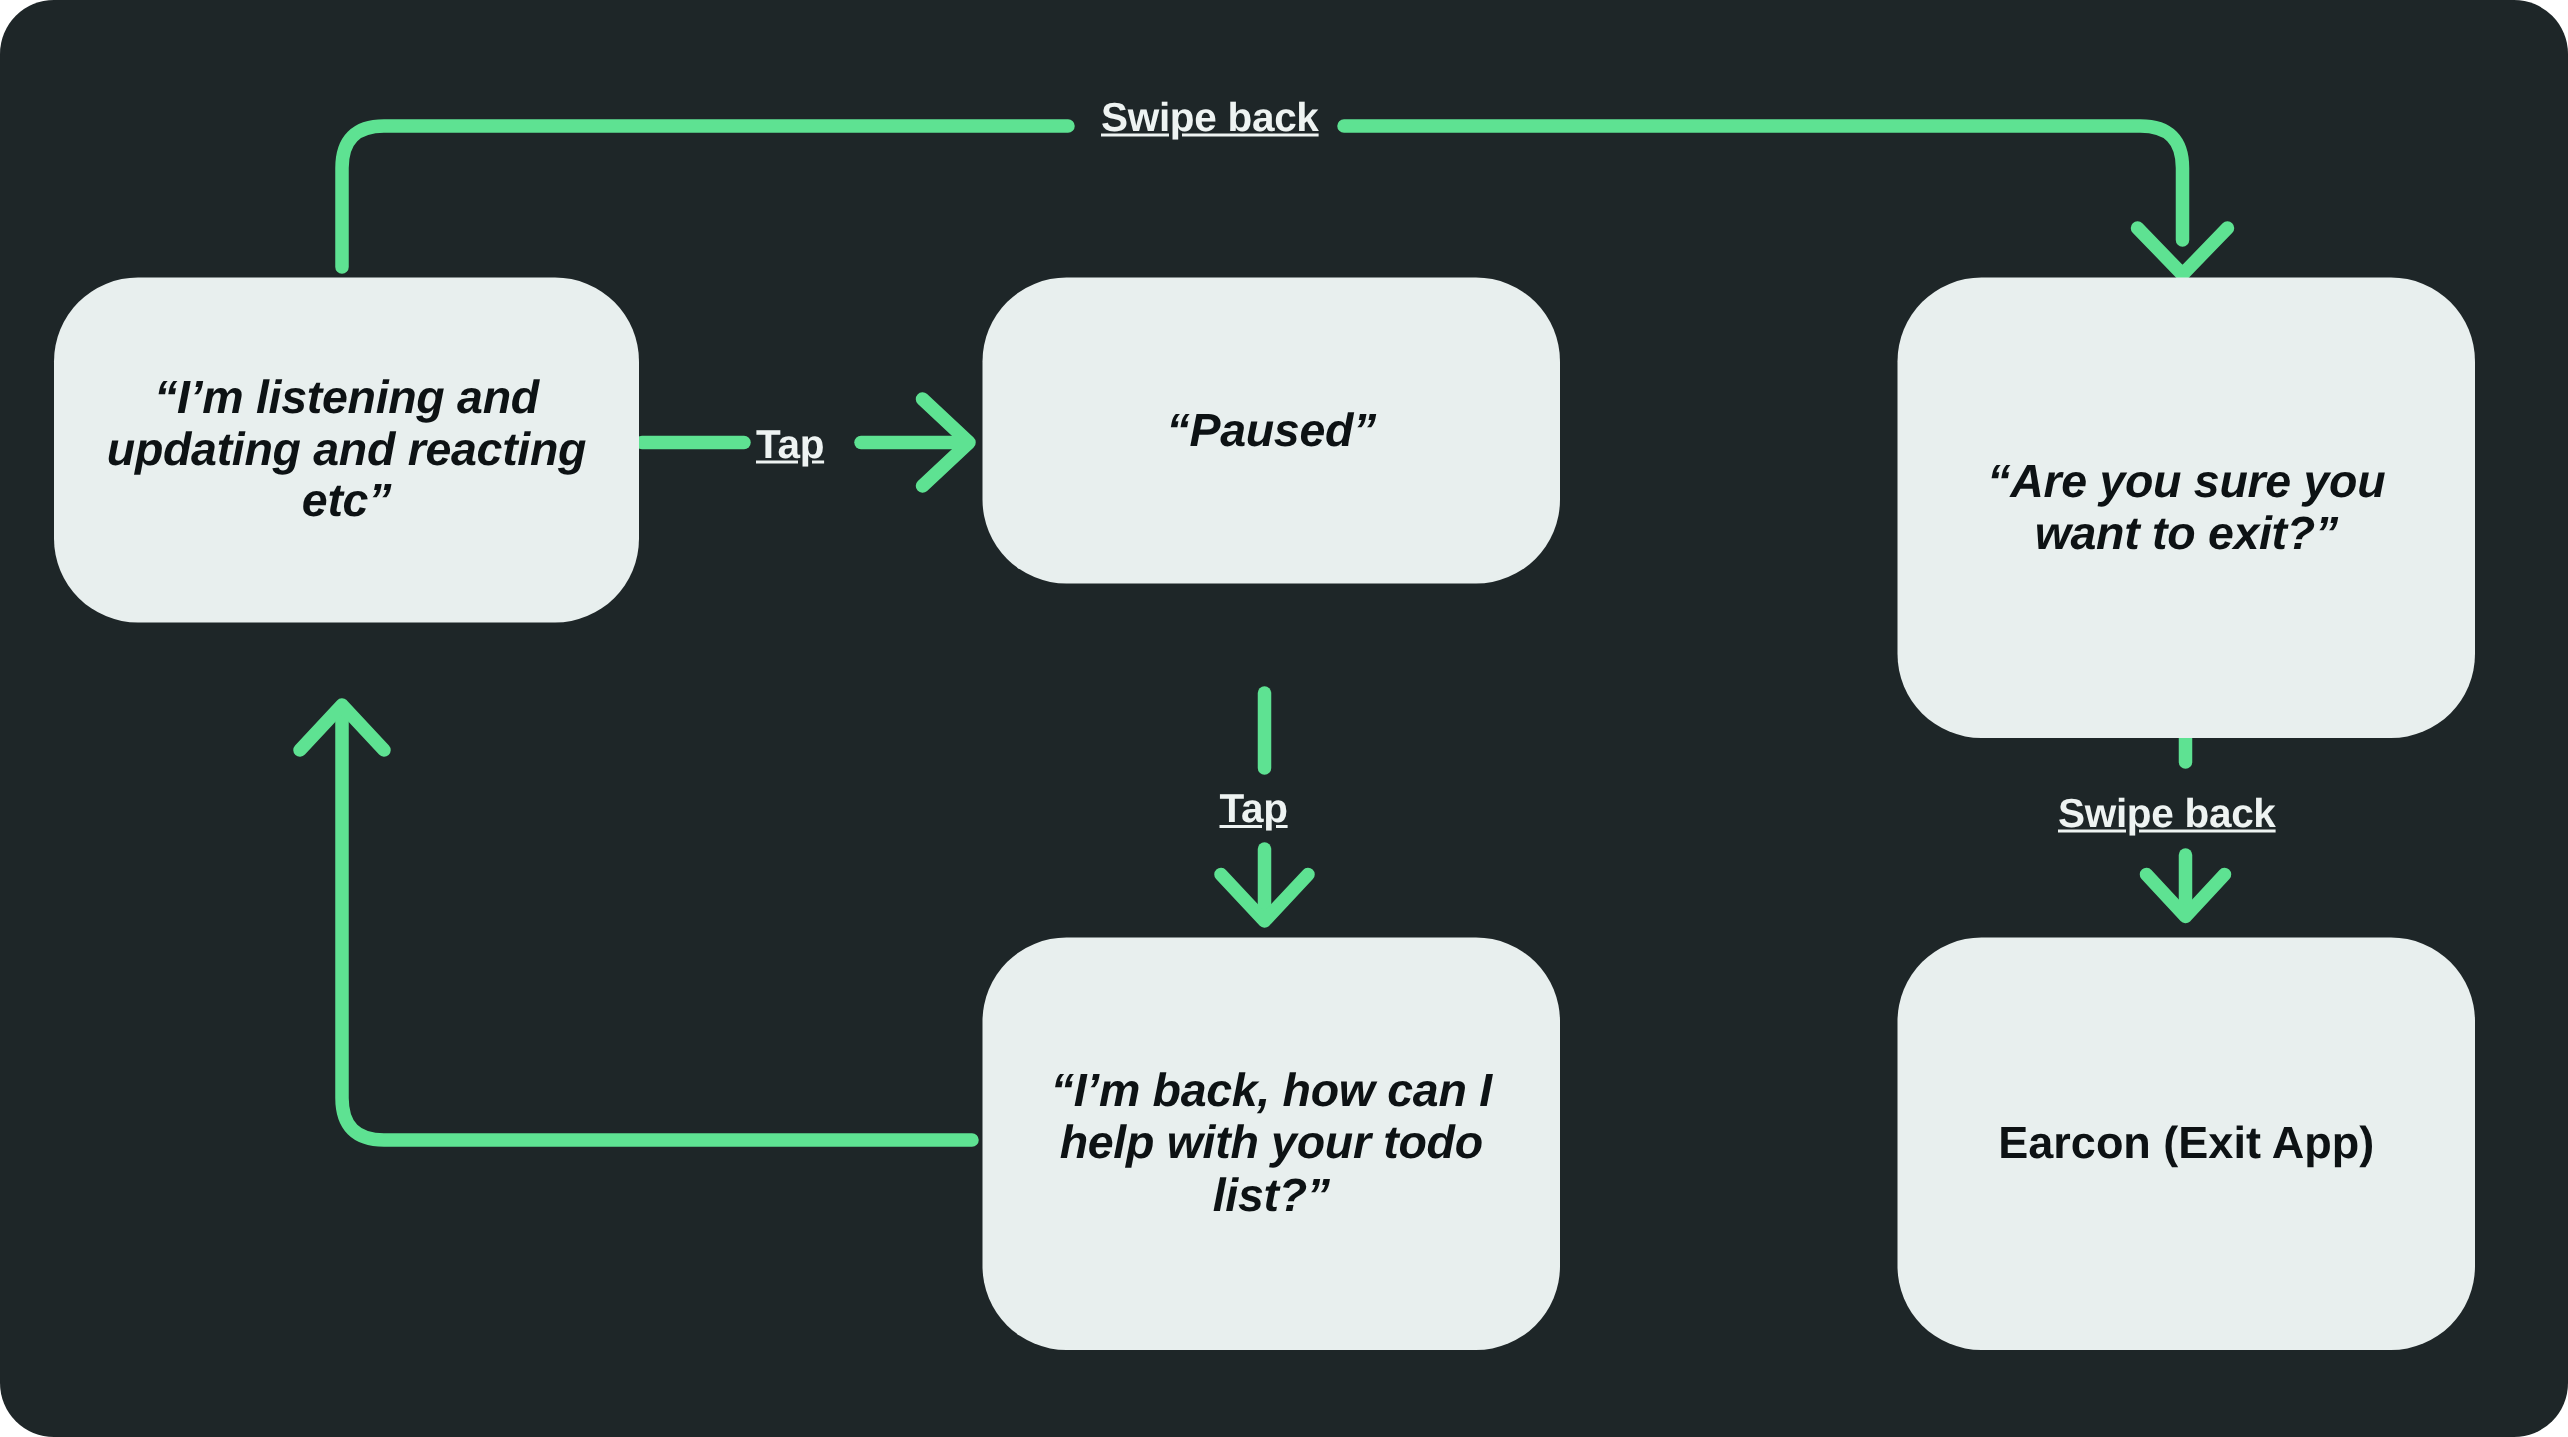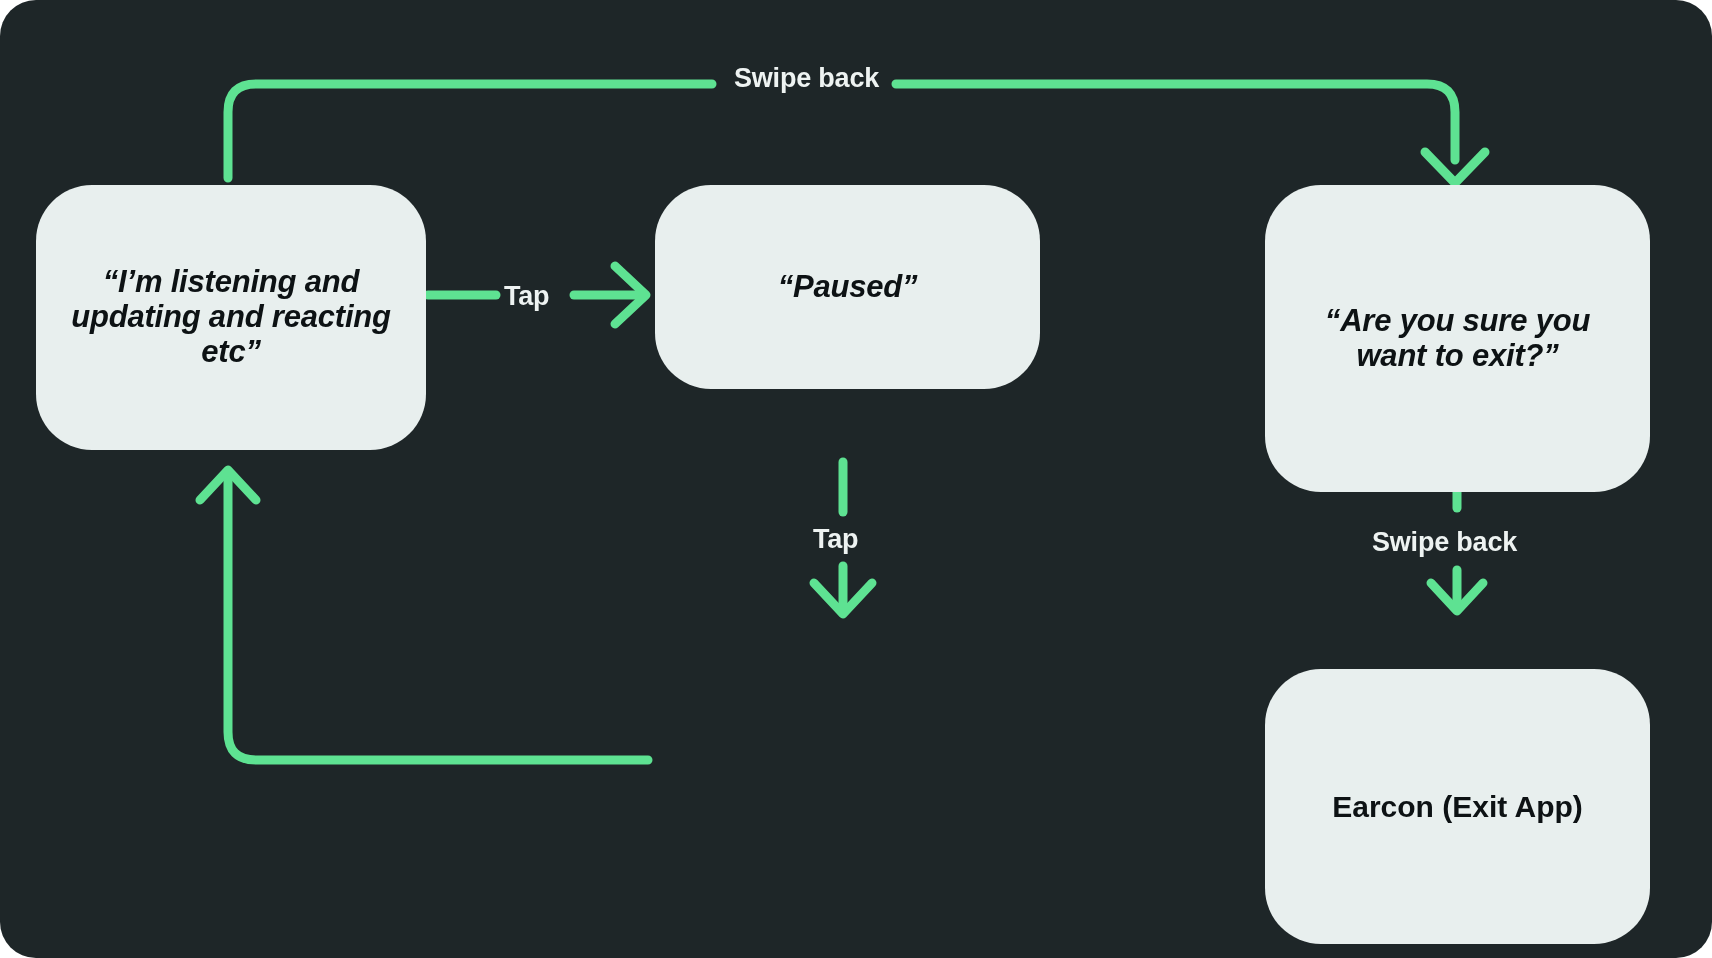--- a/index.html
+++ b/index.html
@@ -2,27 +2,27 @@
 <html><head>
 <meta charset="utf-8">
 <style>
   html,body{margin:0;padding:0;background:#ffffff;}
   body{width:1712px;height:958px;overflow:hidden;font-family:"Liberation Sans",sans-serif;}
   #canvas{position:relative;width:1712px;height:958px;background:#1e2628;border-radius:36px;overflow:hidden;}
   #edges{position:absolute;left:0;top:0;width:1712px;height:958px;}
   .node{position:absolute;background:#e8efee;border-radius:56px;display:flex;align-items:center;justify-content:center;text-align:center;box-sizing:border-box;padding:0 26px;}
   .node span{color:#0d1214;font-size:31px;font-weight:700;font-style:italic;line-height:1.12;letter-spacing:-0.2px;display:block;}
   .node.plain span{font-style:normal;font-size:30px;letter-spacing:0px;}
-  .edge-label{position:absolute;color:#eef3f2;font-size:27px;font-weight:700;letter-spacing:-0.2px;white-space:nowrap;}
+  .edge-label{position:absolute;color:#eef3f2;font-size:27px;font-weight:700;letter-spacing:-0.2px;white-space:nowrap;text-decoration:underline;}
   
-  #node-listening{left:36px;top:185px;width:390px;height:265px;}
+  #node-listening{left:36px;top:185px;width:390px;height:230px;}
   #node-paused{left:655px;top:185px;width:385px;height:204px;}
   #node-confirm{left:1265px;top:185px;width:385px;height:307px;}
   #node-back{left:655px;top:625px;width:385px;height:275px;}
-  #node-earcon{left:1265px;top:625px;width:385px;height:275px;margin-top:44px;}
+  #node-earcon{left:1265px;top:625px;width:385px;height:275px;}
   
   #lbl-swipe-top{left:734px;top:63px;}
   #lbl-tap-h{left:504px;top:281px;}
   #lbl-tap-v{left:813px;top:524px;}
   #lbl-swipe-right{left:1372px;top:527px;}
 </style>
 </head>
 <body>
 
 <div id="canvas">
@@ -56,20 +56,23 @@
   </div>
 
   <div class="node" id="node-paused">
     <span>“Paused”</span>
   </div>
 
   <div class="node" id="node-confirm">
     <span>“Are you sure you want to exit?”</span>
   </div>
 
+  <div class="node" id="node-back">
+    <span>“I’m back, how can I help with your todo list?”</span>
+  </div>
 
   <div class="node plain" id="node-earcon">
     <span>Earcon (Exit App)</span>
   </div>
 
   <div class="edge-label" id="lbl-swipe-top">Swipe back</div>
   <div class="edge-label" id="lbl-tap-h">Tap</div>
   <div class="edge-label" id="lbl-tap-v">Tap</div>
   <div class="edge-label" id="lbl-swipe-right">Swipe back</div>
 

